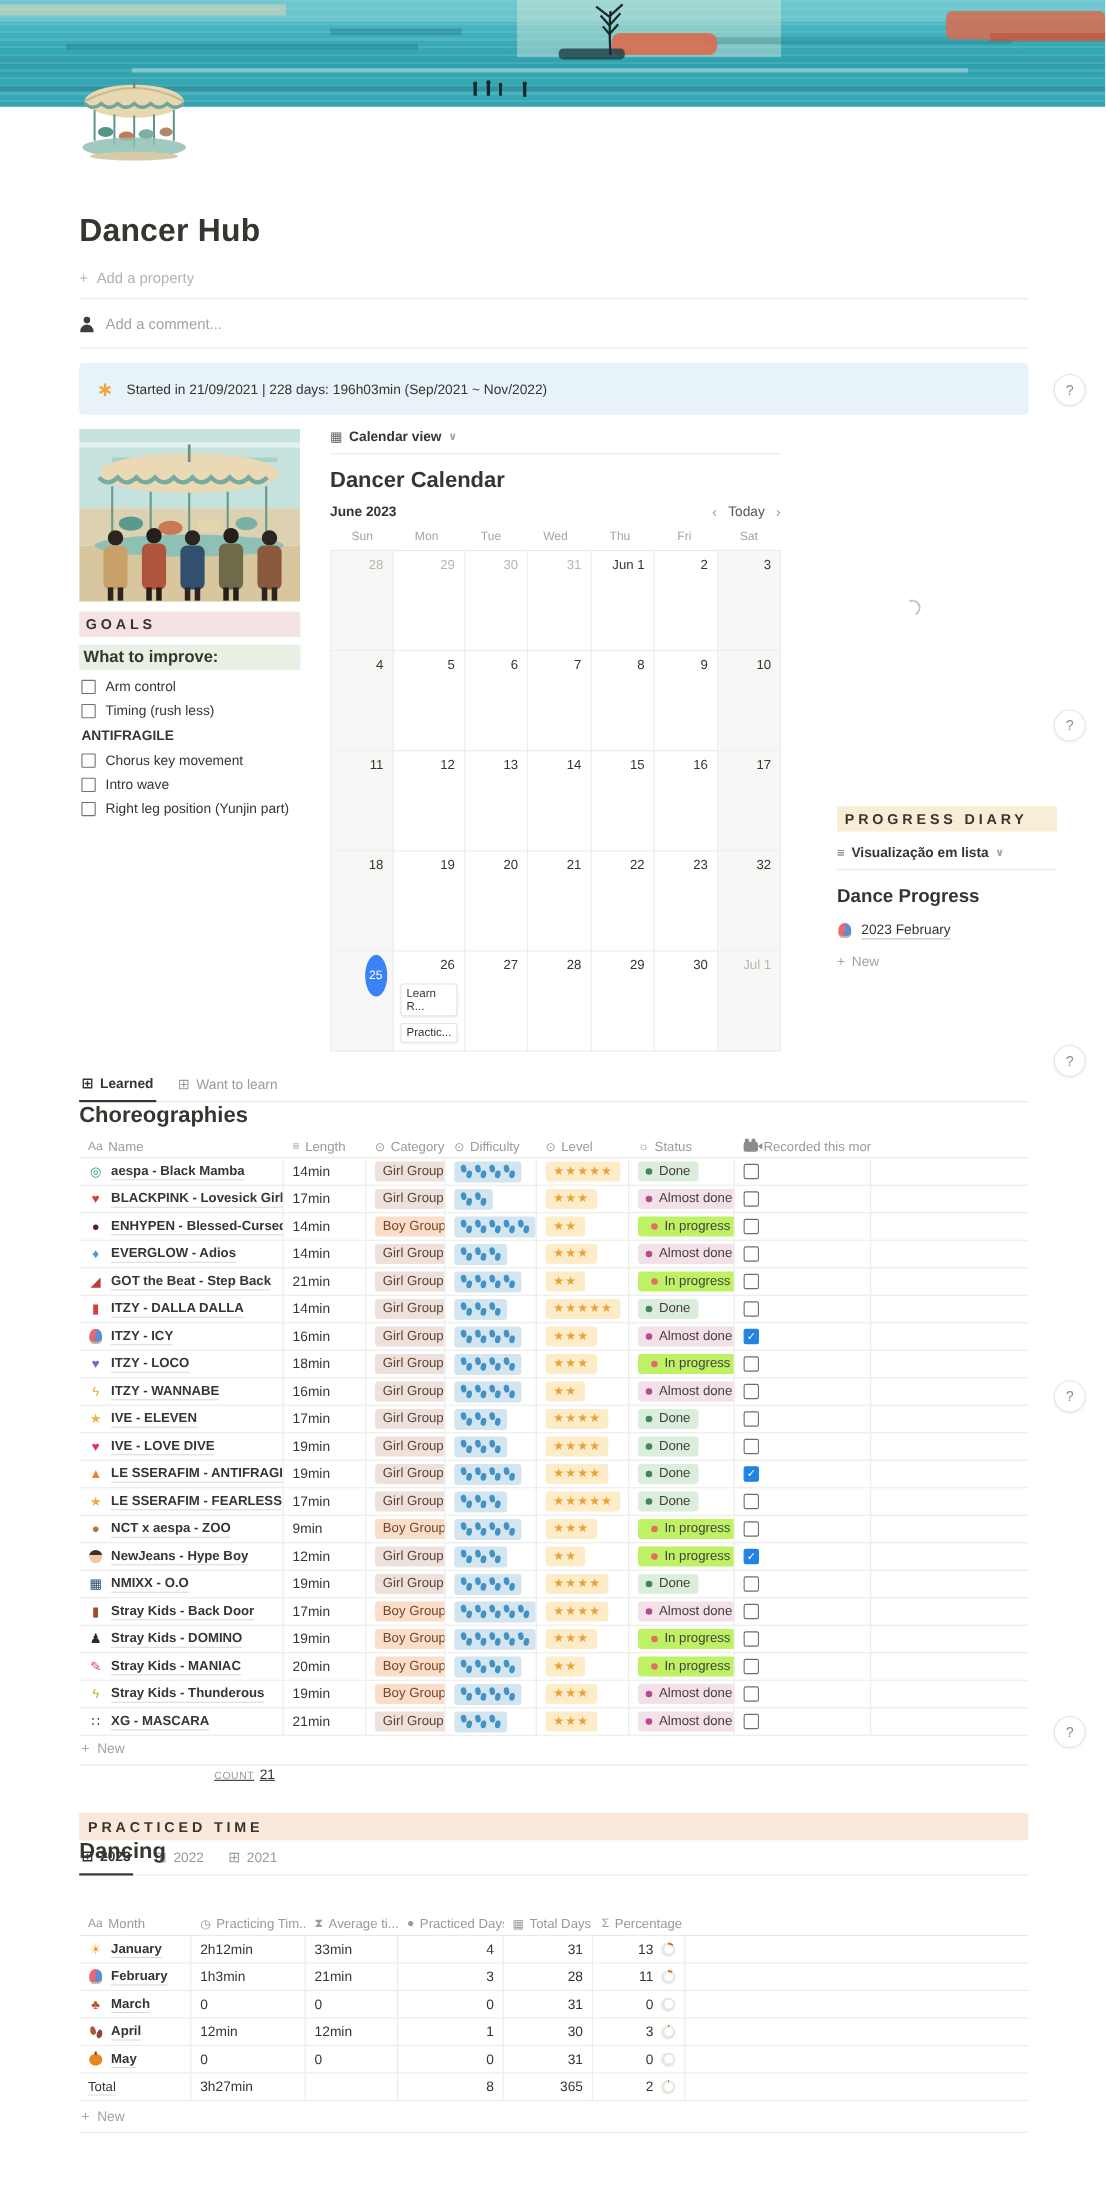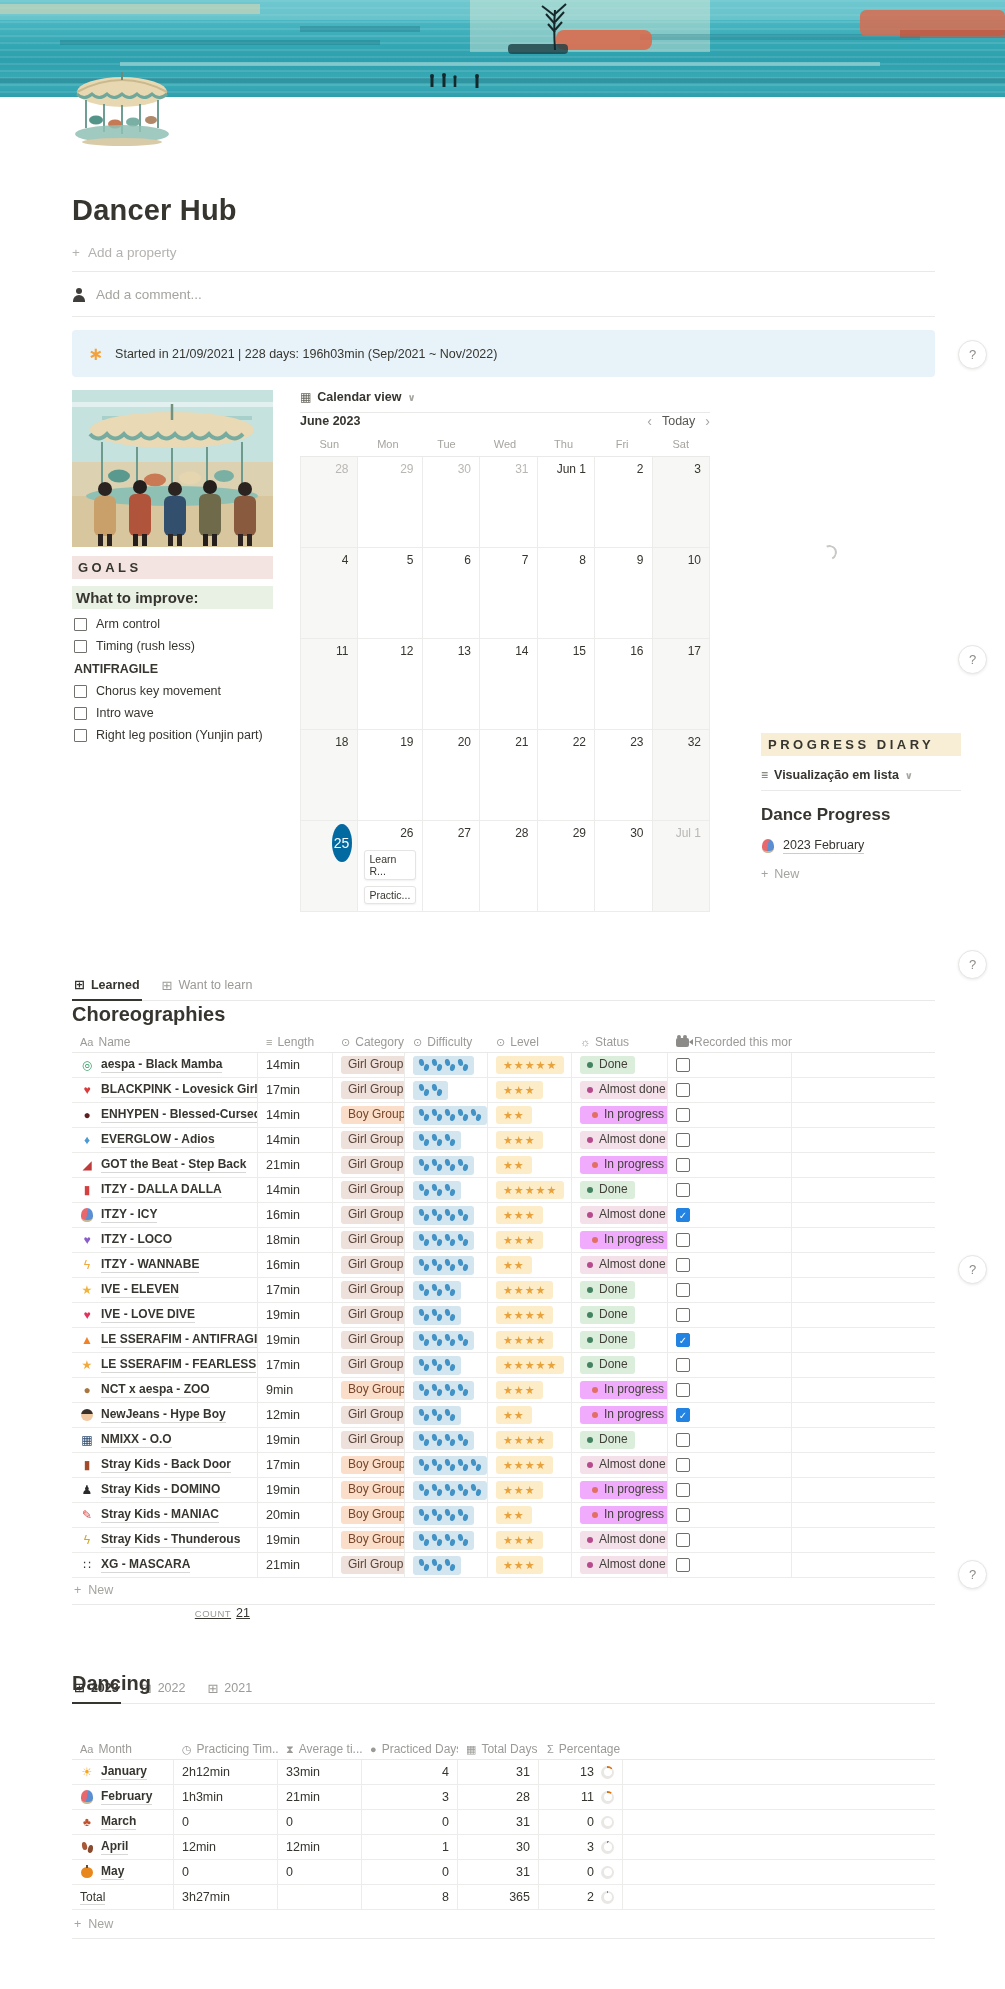--- a/index.html
+++ b/index.html
@@ -43,22 +43,22 @@
   .cal-month{font-weight:bold;}
   .cal-nav{margin-left:auto;display:flex;align-items:center;gap:10px;color:#575652;}
   .cal-nav .arrow{color:#a5a49f;font-size:14px;}
   .weekdays{display:grid;grid-template-columns:repeat(7,1fr);font-size:11px;color:#a5a49f;text-align:center;padding-bottom:6px;}
   .cal-grid{display:grid;grid-template-columns:repeat(7,1fr);grid-auto-rows:91px;border-top:1px solid #e9e9e7;}
   .cal-cell{border-right:1px solid #ececea;border-bottom:1px solid #ececea;position:relative;font-size:12px;box-sizing:border-box;}
   .cal-cell:nth-child(7n+1){border-left:1px solid #ececea;}
   .cal-cell.weekend{background:#f7f7f5;}
   .cal-daynum{position:absolute;top:5px;right:8px;}
   .cal-daynum.muted{color:#b9b7b3;}
-  .cal-today{position:absolute;top:3px;right:5px;width:20px;height:38px;border-radius:50%;background:#0369a1;color:#fff;
-             display:flex;align-items:center;justify-content:center;font-size:14px;}
+  .cal-today{position:absolute;top:3px;right:5px;width:20px;height:38px;border-radius:50%;background:#3b82f6;color:#fff;
+             display:flex;align-items:center;justify-content:center;font-size:11px;}
   .event-chip{position:relative;margin:3px 6px 4px 6px;top:26px;background:#fff;border:1px solid #e5e4e2;border-radius:3px;
               box-shadow:0 1px 2px rgba(15,15,15,.06);font-size:10.5px;padding:2px 5px;width:40px;color:#37352f;}
   .event-chip + .event-chip{margin-top:6px;}
   
   .right-col{position:absolute;left:733px;top:733px;width:200px;margin-left:28px;}
   .pd-header{background:#f7eed5;font-weight:bold;font-size:13px;letter-spacing:3.5px;padding:4px 7px;}
   .pd-view{display:flex;align-items:center;gap:6px;font-size:12.5px;font-weight:bold;margin-top:12px;padding-bottom:8px;border-bottom:1px solid #e9e9e7;color:#37352f;}
   .pd-title{font-size:17px;font-weight:bold;margin-top:14px;}
   .pd-entry{display:flex;align-items:center;gap:8px;font-size:12.5px;margin-top:13px;text-align:right;}
   .pd-entry .label{border-bottom:1px solid rgba(55,53,47,.25);padding-bottom:1px;}
@@ -93,21 +93,21 @@
   .hicon{font-size:11px;color:#9b9a97;flex:none;}
   .name-link{border-bottom:1px solid rgba(55,53,47,.2);padding-bottom:1px;font-weight:bold;font-size:12px;}
   .badge{border-radius:3px;padding:1.5px 7px;font-size:12px;line-height:1.3;}
   .b-girl{background:#eee0da;color:#5b4437;}
   .b-boy{background:#fadec9;color:#76452a;}
   .b-diff{background:#d3e5ef;display:inline-flex;gap:3px;align-items:center;padding:3px 6px;}
   .b-level{background:#fdecc8;color:#e9a23b;letter-spacing:1px;font-size:11px;}
   .b-status{display:inline-flex;align-items:center;gap:6px;font-size:12px;color:#44413c;}
   .s-done{background:#dbeddb;}
   .s-almost{background:#f3e0e8;}
-  .s-progress{background:#f0abfc;padding-left:12px;}
+  .s-progress{background:#bef264;padding-left:12px;}
   .dot{width:6px;height:6px;border-radius:50%;flex:none;}
   .d-done{background:#448361;}
   .d-almost{background:#b54b8c;}
   .d-progress{background:#e16f64;}
   .footprint{width:10px;height:13px;position:relative;flex:none;}
   .footprint::before,.footprint::after{content:'';position:absolute;width:4.5px;height:7px;border-radius:50%;background:#4292c6;}
   .footprint::before{left:0;top:0;transform:rotate(-12deg);}
   .footprint::after{left:5px;top:5px;transform:rotate(12deg);}
   .cbx{width:14px;height:14px;border:1.5px solid #6f6e6b;border-radius:2px;box-sizing:border-box;background:#fff;}
   .cbx.checked{background:#2383e2;border-color:#2383e2;color:#fff;display:flex;align-items:center;justify-content:center;font-size:10px;}
@@ -294,20 +294,21 @@
         </div>
       </div>
   </div>
 
   <div class="cal-col">
     <div class="view-tab">
       <span class="cal-glyph">▦</span>
       <span>Calendar view</span>
       <span class="chev">∨</span>
     </div>
+    <div class="cal-title">Dancer Calendar</div>
     <div class="cal-bar">
       <span class="cal-month">June 2023</span>
       <span class="cal-nav">
         <span class="arrow">‹</span>
         <span>Today</span>
         <span class="arrow">›</span>
       </span>
     </div>
     <div class="weekdays" id="weekdays">
         <span>Sun</span>
@@ -1147,20 +1148,21 @@
     </div>
   <div class="plusnew-bar" style="top:1578px">
     <span>+</span>
     <span>New</span>
   </div>
   <div class="count-row">
     <span class="count-label">COUNT</span>
     <span class="count-val">21</span>
   </div>
 
+  <div class="pt-banner">PRACTICED TIME</div>
   <div class="tabs" style="top:1676px" id="year-tabs">
       <div class="tab active">
         <span class="tbl-glyph">⊞</span>
         <span>2023</span>
       </div>
       <div class="tab">
         <span class="tbl-glyph">⊞</span>
         <span>2022</span>
       </div>
       <div class="tab">

